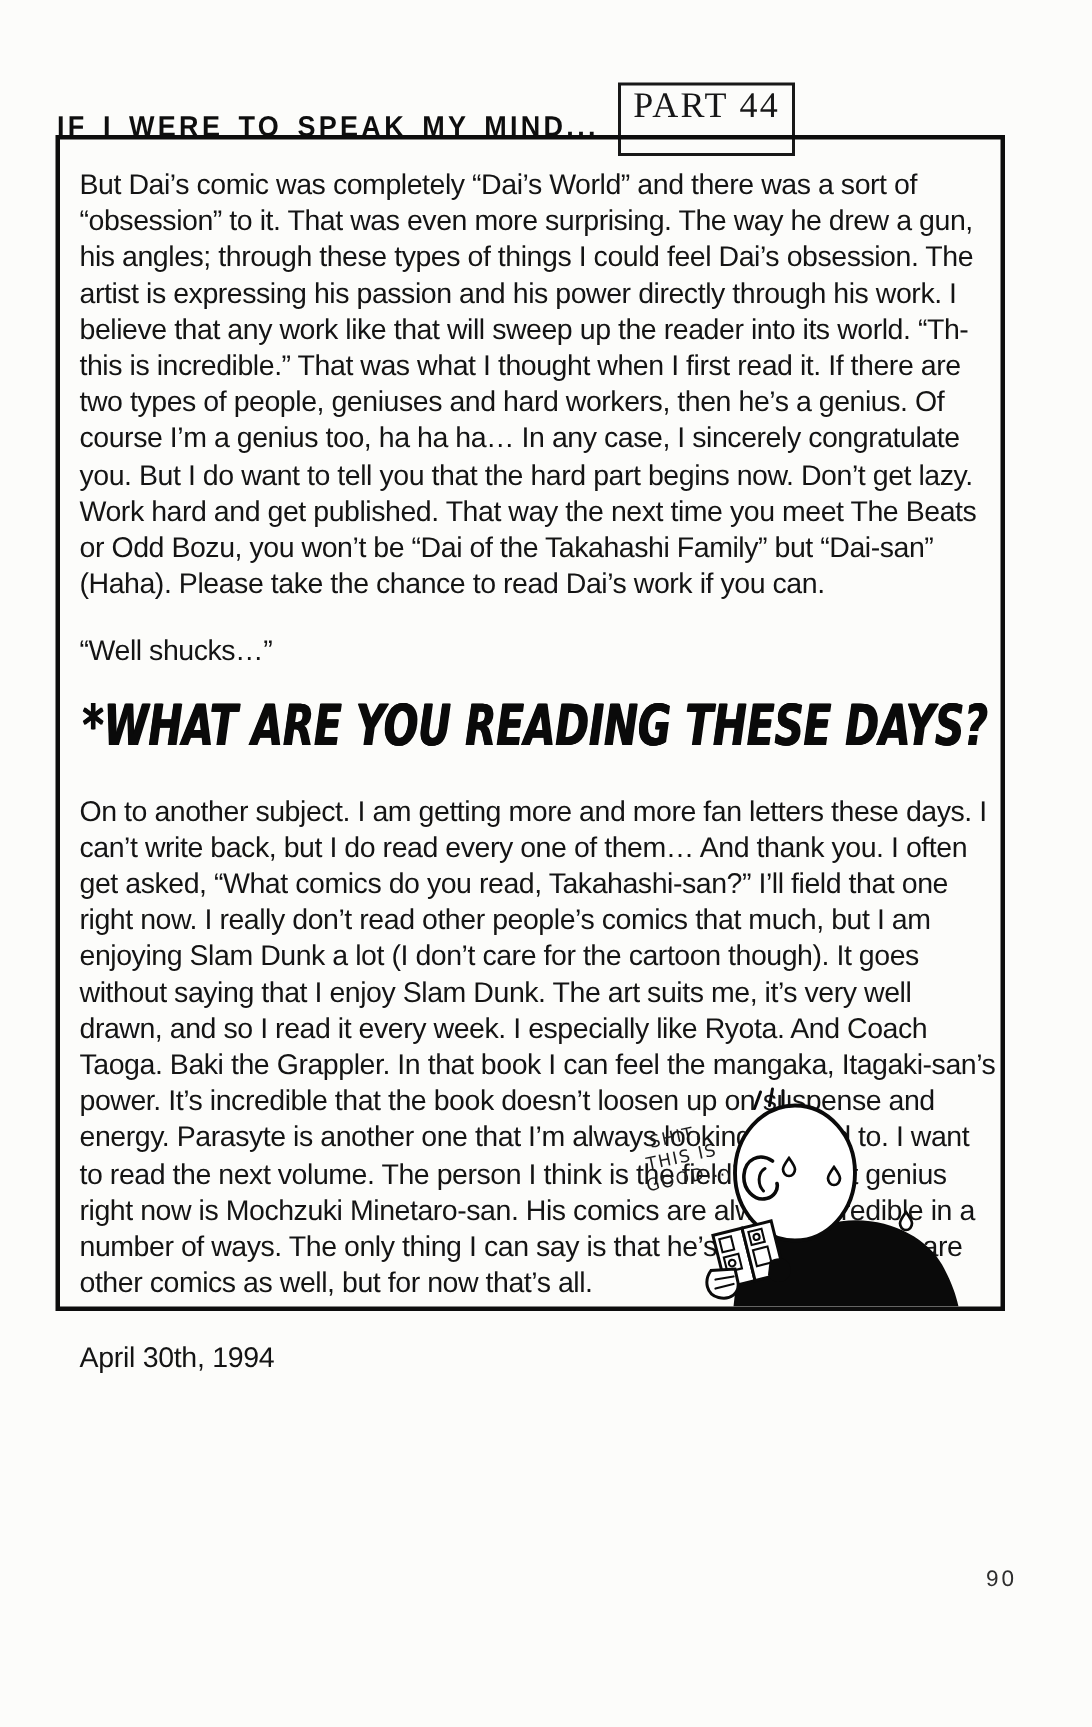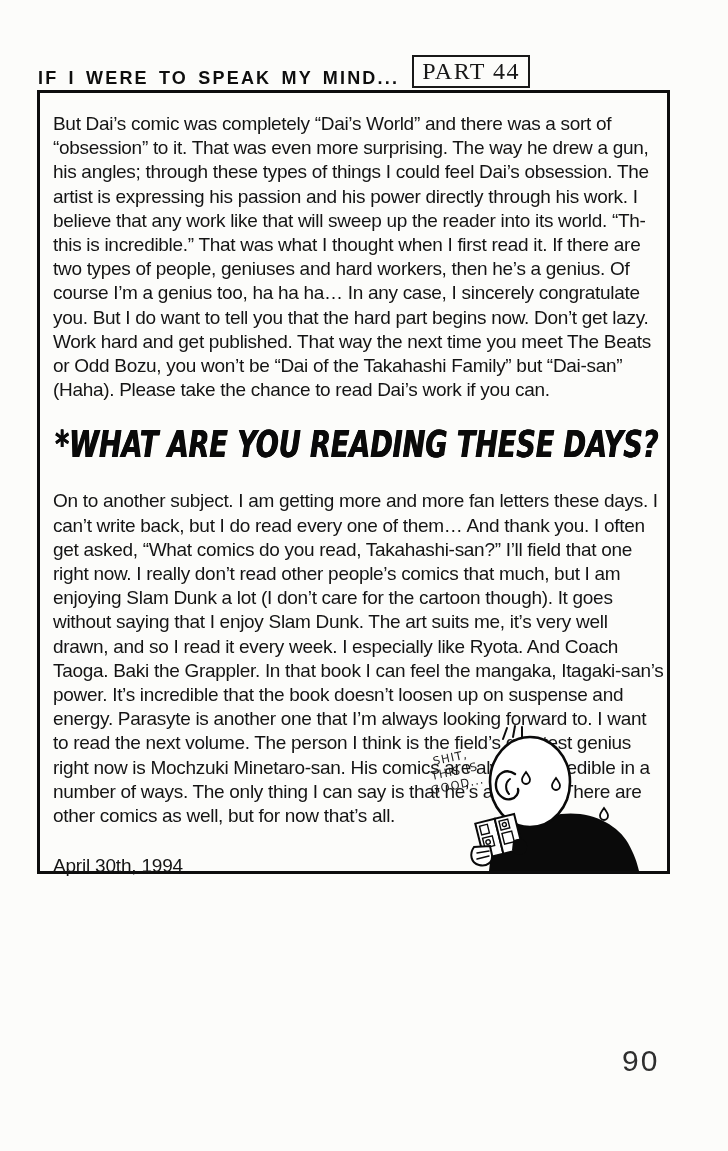--- a/index.html
+++ b/index.html
@@ -11,41 +11,41 @@
     overflow: hidden;
     position: relative;
   }
   .page { position: absolute; inset: 0; }
 
   
   .header {
     position: absolute;
     left: 38px; top: 55px;
     display: flex;
-    align-items: flex-end;
+    align-items: center;
     gap: 13px;
   }
   .header-title {
     font-weight: bold;
     font-size: 18px;
     letter-spacing: 2.2px;
     word-spacing: 3px;
     color: #0e0e0e;
     padding-top: 7px;
     transform: scale(1, 1.06);
     transform-origin: left top;
     white-space: nowrap;
   }
   .part-badge {
     font-family: "Liberation Serif", serif;
     font-size: 24px;
     line-height: 26px;
     color: #181818;
     border: 2px solid #181818;
-    padding: 1px 8px 2px 8px;
+    padding: 1px 8px 18px 8px;
     letter-spacing: 1.5px;
     white-space: nowrap;
   }
 
   
   .content-box {
     position: absolute;
     left: 37px; top: 90px;
     width: 633px; height: 784px;
     border: 3px solid #0d0d0d;
@@ -98,40 +98,41 @@
     font-size: 11.5px;
     letter-spacing: 1px;
     fill: #1c1c1c;
   }
 
   
   .page-number {
     position: absolute;
     left: 622px; top: 1044px;
     width: 56px;
-    text-align: left;
-    font-size: 30px;
+    text-align: right;
+    font-size: 15px;
     letter-spacing: 2px;
     color: #2e2e2e;
   }
 </style>
 </head>
 <body>
 
 <div class="page">
 
   <div class="header">
     <span class="header-title">IF I WERE TO SPEAK MY MIND...</span>
     <span class="part-badge">PART 44</span>
   </div>
 
   <div class="content-box">
 
     <p class="body-text para-1">But Dai’s comic was completely “Dai’s World” and there was a sort of “obsession” to it. That was even more surprising. The way he drew a gun, his angles; through these types of things I could feel Dai’s obsession. The artist is expressing his passion and his power directly through his work. I believe that any work like that will sweep up the reader into its world. “Th-this is incredible.” That was what I thought when I first read it. If there are two types of people, geniuses and hard workers, then he’s a genius. Of course I’m a genius too, ha ha ha… In any case, I sincerely congratulate you. But I do want to tell you that the hard part begins now. Don’t get lazy. Work hard and get published. That way the next time you meet The Beats or Odd Bozu, you won’t be “Dai of the Takahashi Family” but “Dai-san” (Haha). Please take the chance to read Dai’s work if you can.</p>
 
+    <div class="dai-quote">“Well shucks…”</div>
 
     <h2 class="section-heading">*WHAT ARE YOU READING THESE DAYS?</h2>
 
     <p class="body-text para-2">On to another subject. I am getting more and more fan letters these days. I can’t write back, but I do read every one of them… And thank you. I often get asked, “What comics do you read, Takahashi-san?” I’ll field that one right now. I really don’t read other people’s comics that much, but I am enjoying Slam Dunk a lot (I don’t care for the cartoon though). It goes without saying that I enjoy Slam Dunk. The art suits me, it’s very well drawn, and so I read it every week. I especially like Ryota. And Coach Taoga. Baki the Grappler. In that book I can feel the mangaka, Itagaki-san’s power. It’s incredible that the book doesn’t loosen up on suspense and energy. Parasyte is another one that I’m always looking forward to. I want to read the next volume. The person I think is the field’s greatest genius right now is Mochzuki Minetaro-san. His comics are always incredible in a number of ways. The only thing I can say is that he’s a genius. There are other comics as well, but for now that’s all.</p>
 
     <div class="date-line">April 30th, 1994</div>
 
     <div class="cartoon">
       <svg viewBox="0 0 250 147" xmlns="http://www.w3.org/2000/svg">
 

